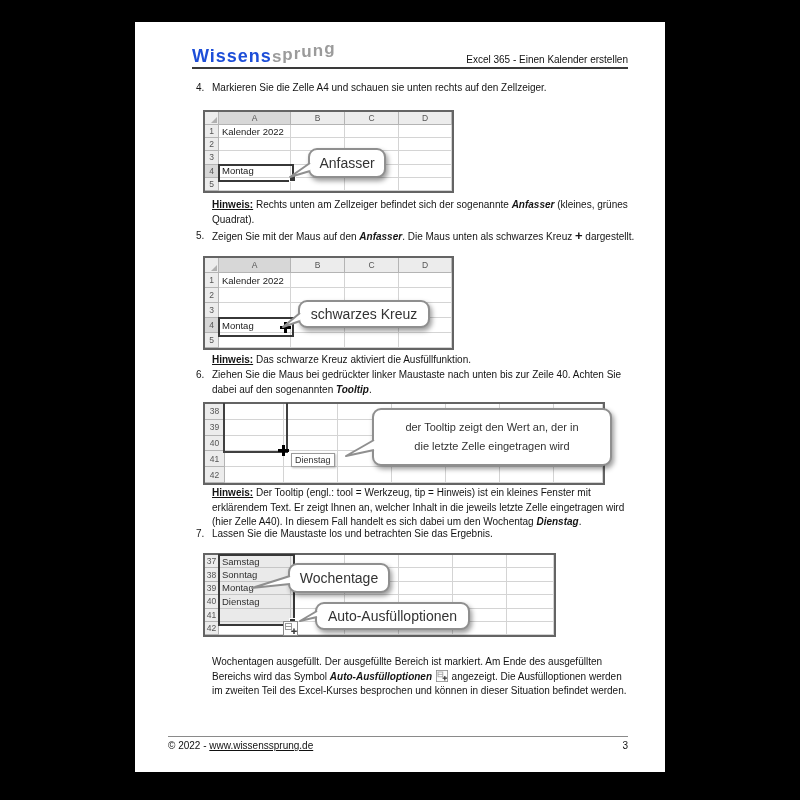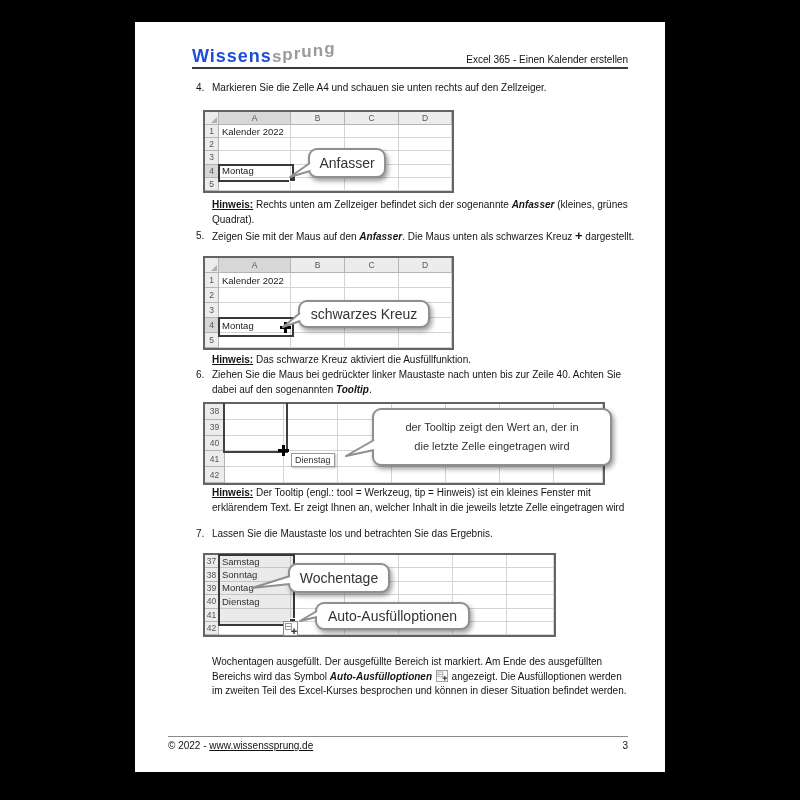--- a/index.html
+++ b/index.html
@@ -93,20 +93,21 @@
     <span class="num">6.</span>
     <div>
         <div class="line"><span>Ziehen Sie die Maus bei gedrückter linker Maustaste nach unten bis zur Zeile 40. Achten Sie</span></div>
         <div class="line"><span>dabei auf den sogenannten </span><span class="b i">Tooltip</span><span>.</span></div>
       </div>
   </div>
 
   <div class="para" style="left:77px;top:464px;">
       <div class="line"><span class="b u">Hinweis:</span><span> Der Tooltip (engl.: tool = Werkzeug, tip = Hinweis) ist ein kleines Fenster mit</span></div>
       <div class="line"><span>erklärendem Text. Er zeigt Ihnen an, welcher Inhalt in die jeweils letzte Zelle eingetragen wird</span></div>
+      <div class="line"><span>(hier Zelle A40). In diesem Fall handelt es sich dabei um den Wochentag </span><span class="b i">Dienstag</span><span>.</span></div>
     </div>
 
   <div class="para" style="left:77px;top:505px;">
     <span class="num">7.</span>
     <div>
         <div class="line"><span>Lassen Sie die Maustaste los und betrachten Sie das Ergebnis.</span></div>
       </div>
   </div>
 
   <div class="para" style="left:77px;top:633px;">

